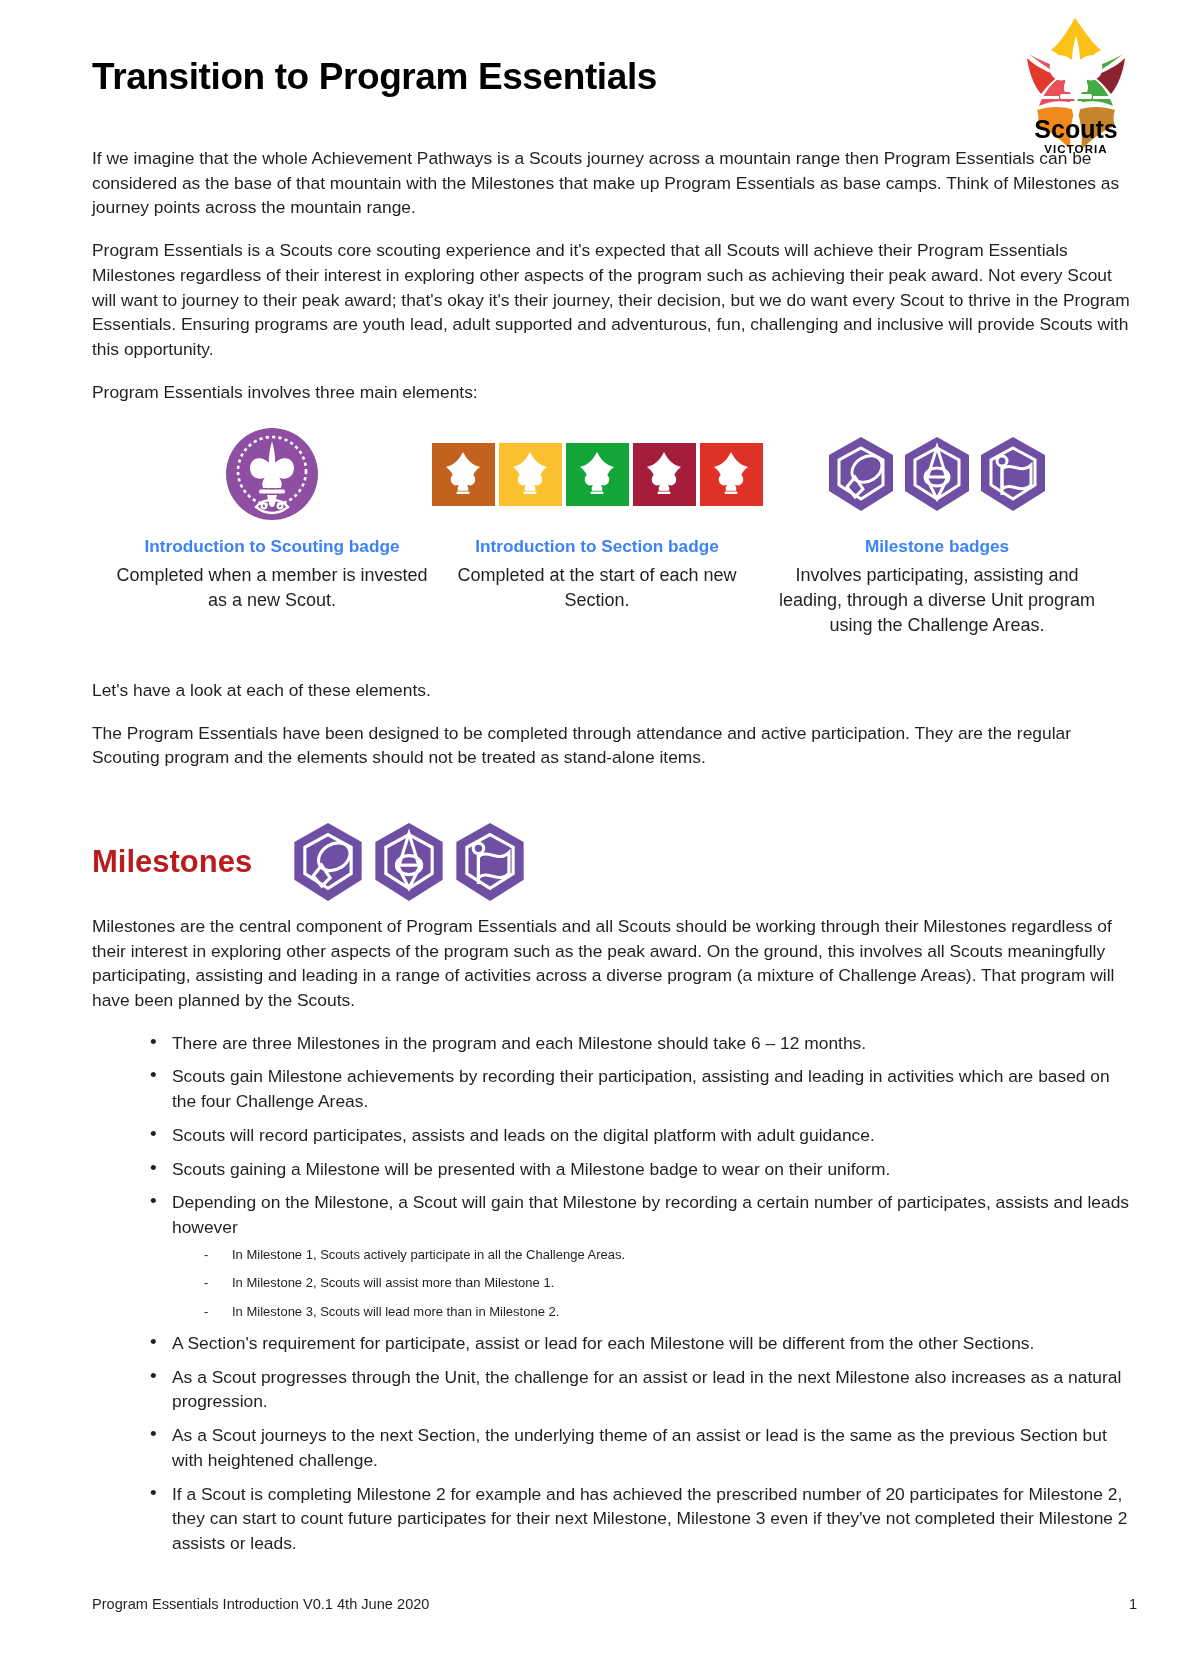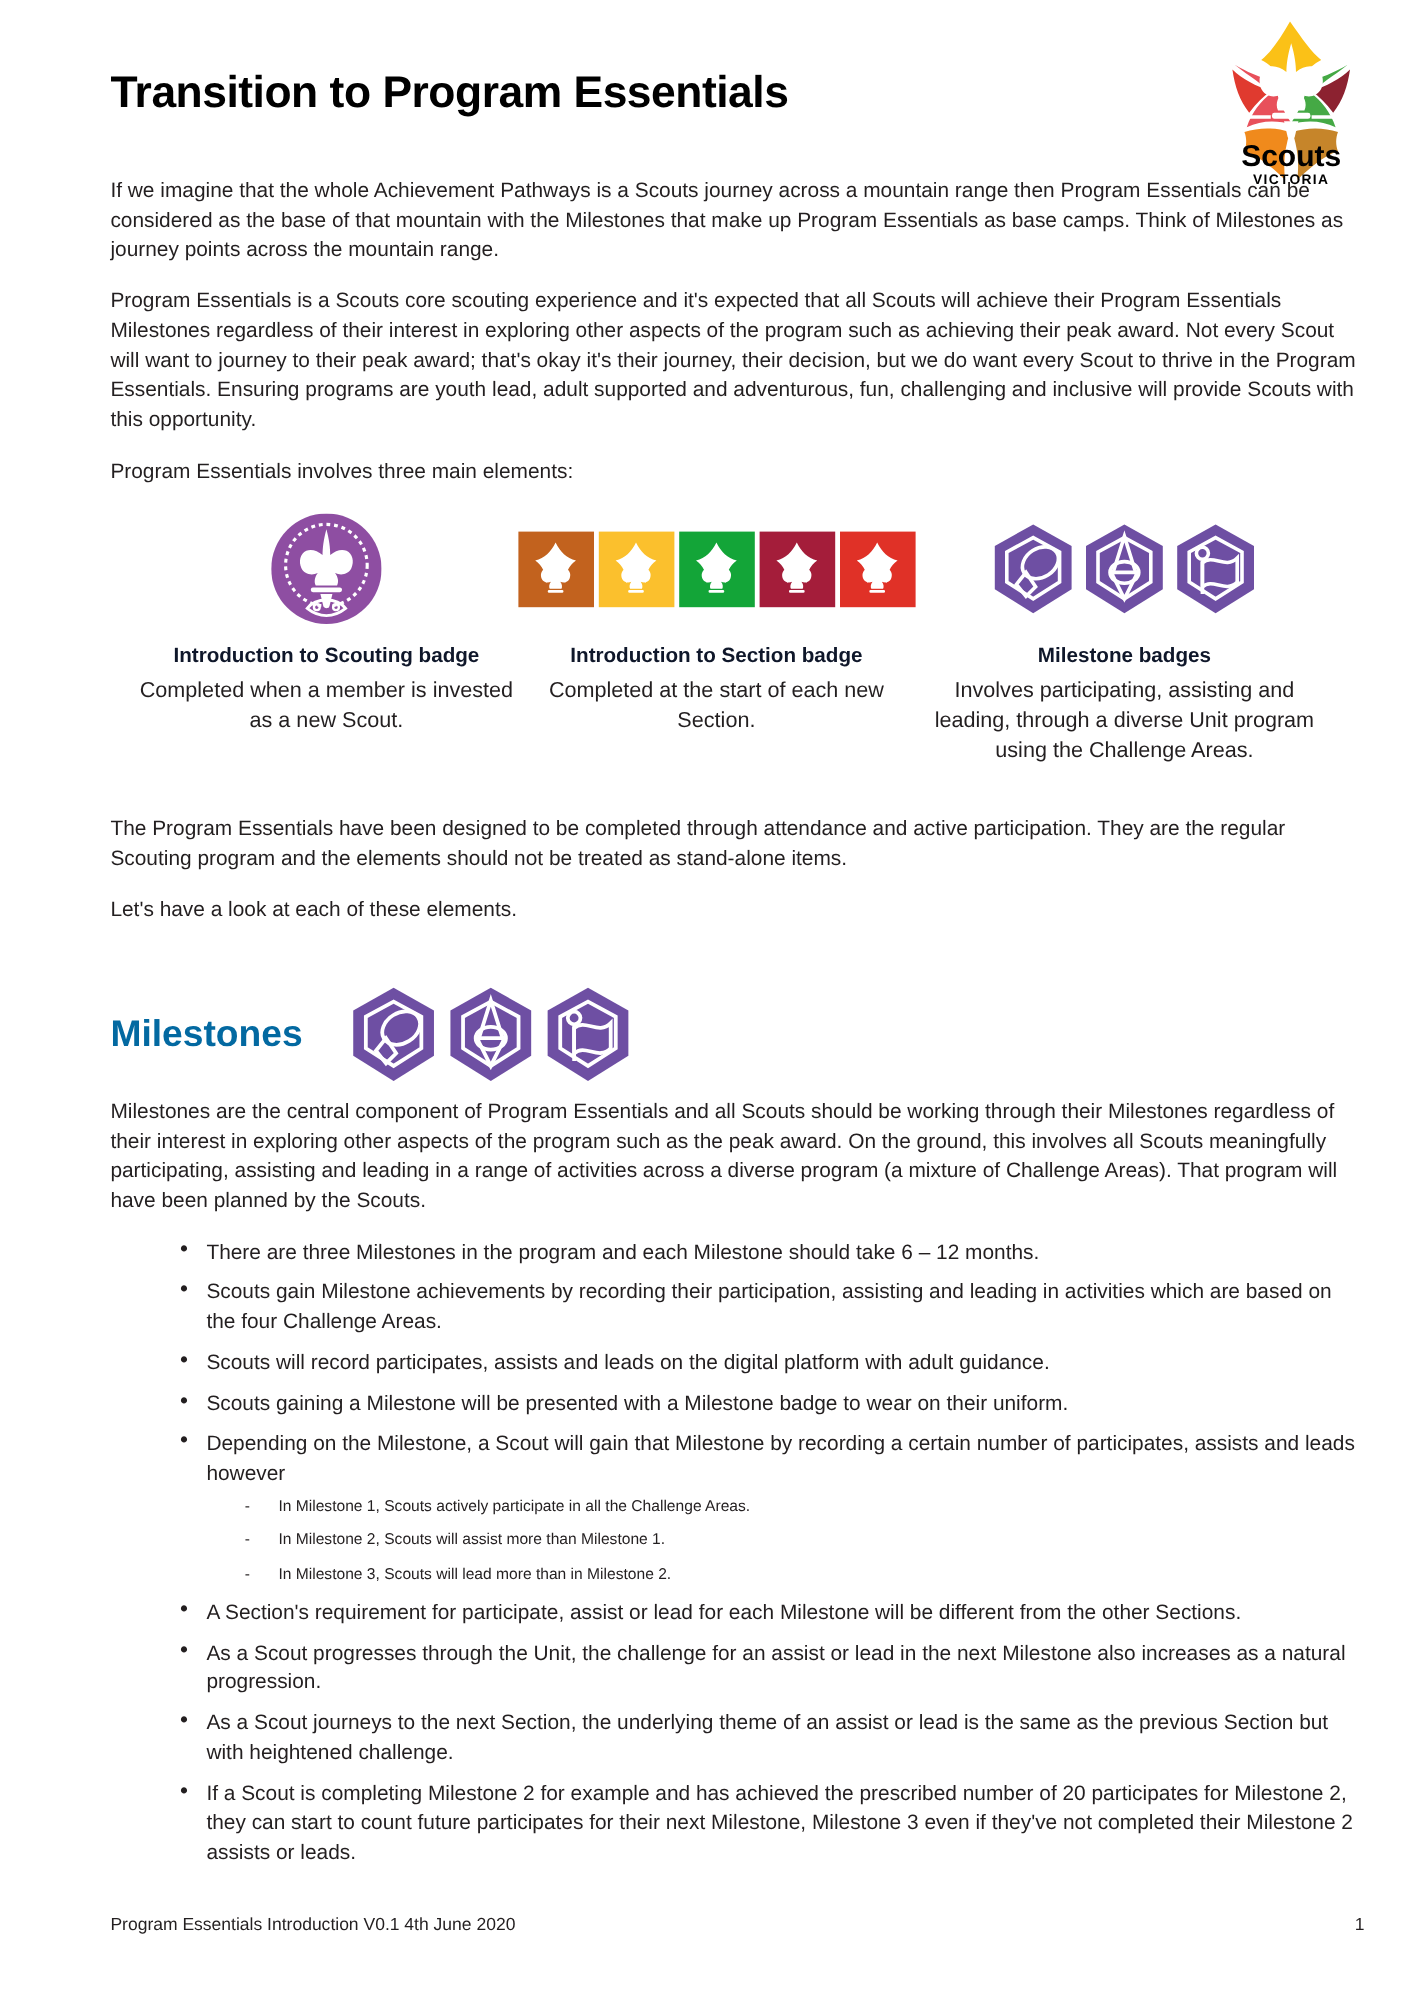--- a/index.html
+++ b/index.html
@@ -73,21 +73,21 @@
   .art-row {
     height: 96px;
     display: flex;
     align-items: center;
     justify-content: center;
     gap: 0;
   }
   .el-caption {
     font-size: 17.2px;
     font-weight: bold;
-    color: #0f172a;
+    color: #3b82f6;
     margin-top: 14px;
   }
   .el-desc {
     font-size: 18px;
     line-height: 1.38;
     color: #231f20;
     margin-top: 6px;
   }
 
   
@@ -108,21 +108,21 @@
   .milestones-head {
     display: flex;
     align-items: center;
     margin-top: 46px;
     margin-bottom: 6px;
     height: 92px;
   }
   .milestones-title {
     font-size: 31px;
     font-weight: bold;
-    color: #0369a1;
+    color: #b91c1c;
     margin-right: 38px;
   }
   .ms-head-badges { display:flex; gap: 5px; }
   .ms-head-badges .ms-badge { width: 76px; height: 82px; }
 
   
   .key-points-label {
     font-size: 17.4px;
     font-weight: bold;
     margin: 20px 0 8px 0;
@@ -314,22 +314,22 @@
             </svg>
           </div>
         </div>
       </div>
       <div class="el-caption">Milestone badges</div>
       <div class="el-desc">Involves participating, assisting and leading, through a diverse Unit program using the Challenge Areas.</div>
     </div>
   </div>
 
   <div style="margin-top:40px;">
+    <p class="body-text">Let's have a look at each of these elements.</p>
     <p class="body-text">The Program Essentials have been designed to be completed through attendance and active participation. They are the regular Scouting program and the elements should not be treated as stand-alone items.</p>
-    <p class="body-text">Let's have a look at each of these elements.</p>
   </div>
 
   <div class="milestones-head">
     <div class="milestones-title">Milestones</div>
     <div class="ms-head-badges">
       <div class="ms-badge">
         <svg width="76" height="82" viewBox="0 0 72 78" xmlns="http://www.w3.org/2000/svg">
           <path d="M36 2 L68 20 L68 56 L36 76 L4 56 L4 20 Z" fill="#6e4fa3"></path>
           <path d="M36 13 L58 25 L58 50 L36 64 L14 50 L14 25 Z" fill="none" stroke="#ffffff" stroke-width="3"></path>
           <ellipse cx="42" cy="34" rx="16" ry="12" transform="rotate(-32 42 34)" fill="none" stroke="#ffffff" stroke-width="3"></ellipse>

